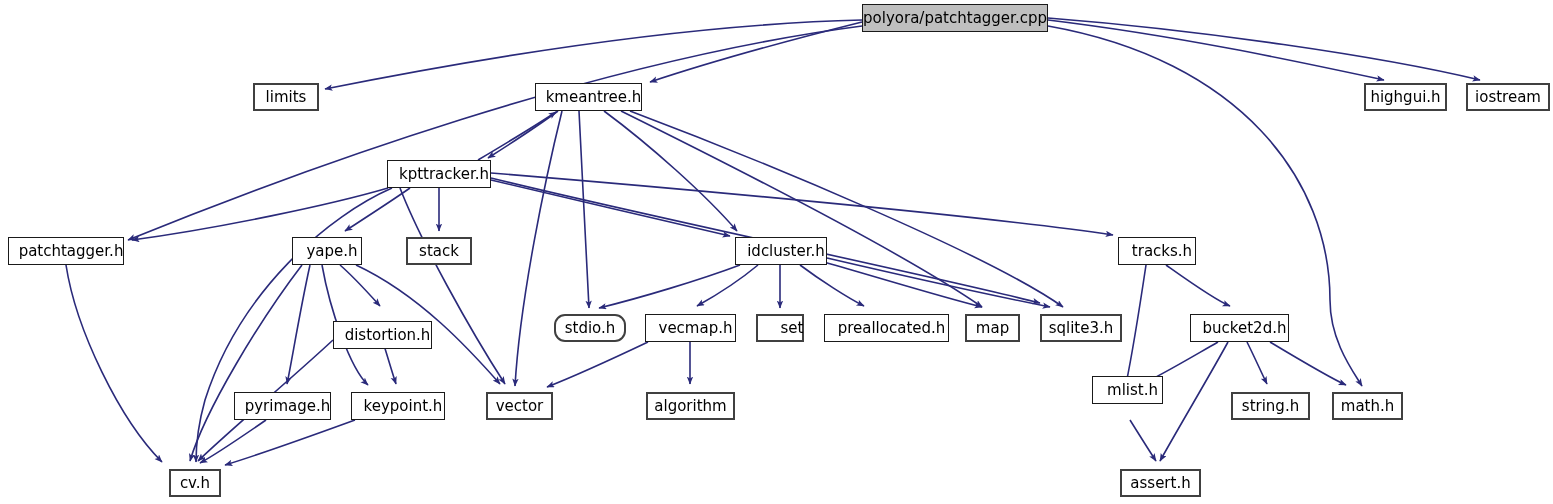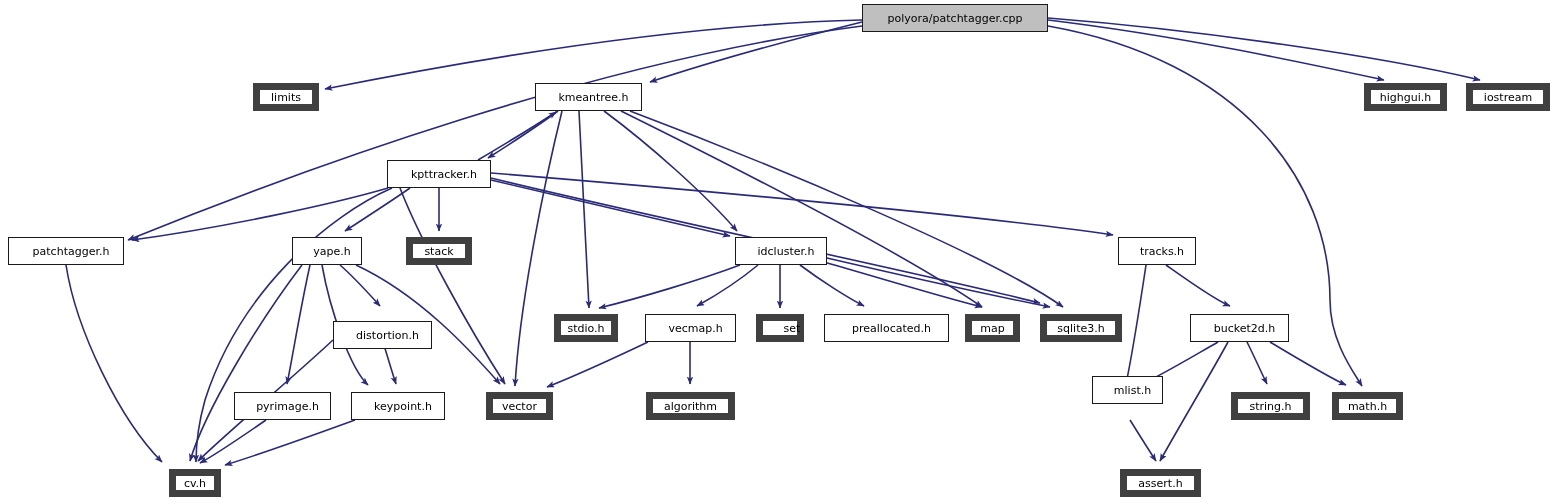--- a/index.html
+++ b/index.html
@@ -2,22 +2,22 @@
 <html><head>
 <meta charset="utf-8">
 <style>
   html,body{margin:0;padding:0;background:#ffffff;}
   body{width:1553px;height:504px;overflow:hidden;
        font-family:"DejaVu Sans","Liberation Sans",sans-serif;}
   #graph{position:relative;width:1553px;height:504px;}
   svg#edges{position:absolute;left:0;top:0;width:1553px;height:504px;}
   .node{position:absolute;box-sizing:border-box;display:flex;
         align-items:center;justify-content:center;background:#ffffff;
-        font-size:11px;color:#000000;line-height:1;white-space:nowrap;text-align:right;}
-  .node.sys{border:7px solid #404040;}
+        font-size:15px;color:#000000;line-height:1;white-space:nowrap;text-align:right;}
+  .node.sys{border:2px solid #404040;}
   .node.prj{border:1px solid #1a1a1a;padding-left:10px;}
   .node.root{border:1px solid #1a1a1a;background:#bfbfbf;}
 </style>
 </head>
 <body>
 
 <div id="graph">
   <svg id="edges" viewBox="0 0 1553 504" xmlns="http://www.w3.org/2000/svg">
     <defs>
       <marker id="ah" markerWidth="9" markerHeight="9" refX="7.4" refY="3.2" orient="auto" markerUnits="userSpaceOnUse">
@@ -102,21 +102,21 @@
     </div>
     <div class="node prj" style="left: 735px; top: 237px; width: 92px; height: 28px;">
       <span>idcluster.h</span>
     </div>
     <div class="node prj" style="left: 1118px; top: 237px; width: 78px; height: 28px;">
       <span>tracks.h</span>
     </div>
     <div class="node prj" style="left: 333px; top: 321px; width: 99px; height: 28px;">
       <span>distortion.h</span>
     </div>
-    <div class="node sys" style="left: 554px; top: 314px; width: 64px; height: 28px;">
+    <div class="node sys" style="left: 554px; top: 314px; width: 72px; height: 28px; border-radius: 11px;">
       <span>stdio.h</span>
     </div>
     <div class="node prj" style="left: 645px; top: 314px; width: 91px; height: 28px;">
       <span>vecmap.h</span>
     </div>
     <div class="node sys" style="left: 756px; top: 314px; width: 48px; height: 28px; padding-left: 24px;">
       <span>set</span>
     </div>
     <div class="node prj" style="left: 824px; top: 314px; width: 125px; height: 28px;">
       <span>preallocated.h</span>

